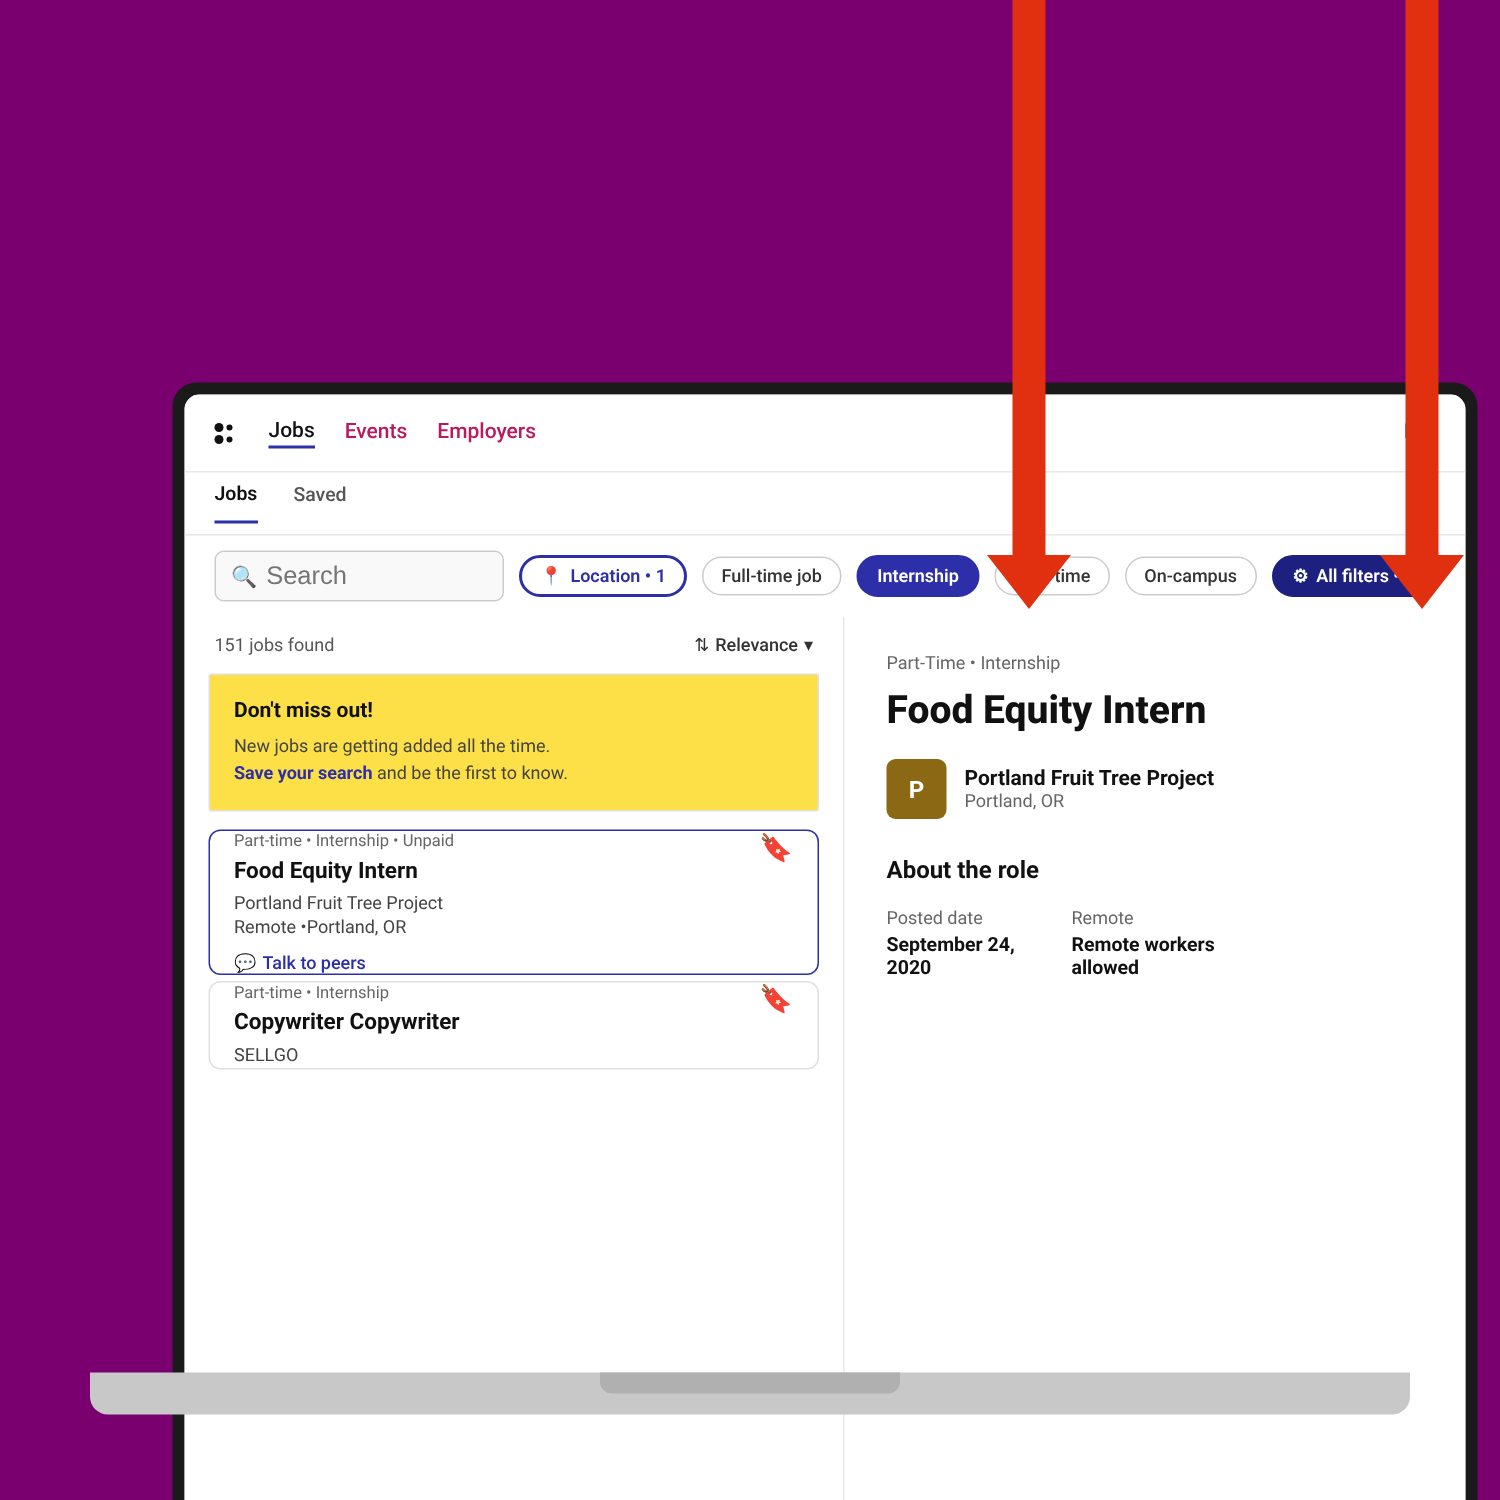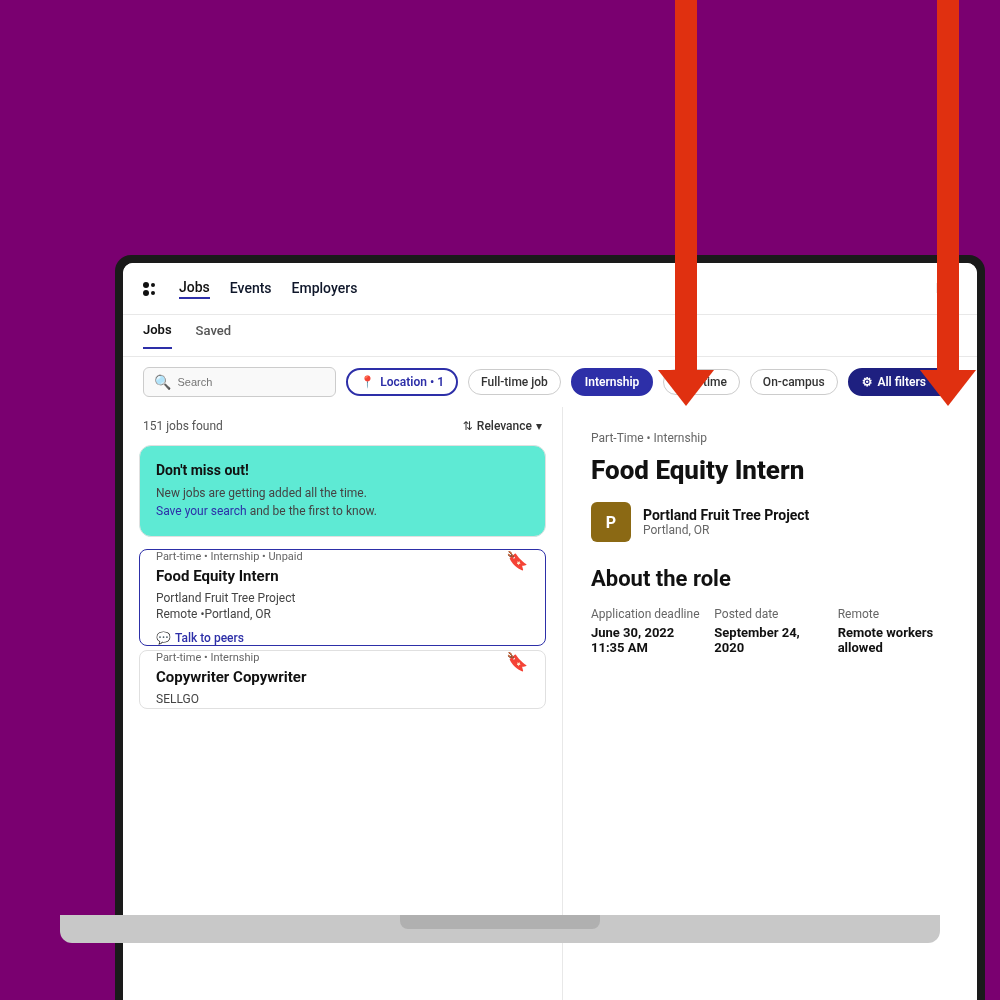--- a/index.html
+++ b/index.html
@@ -125,21 +125,21 @@
     }
 
     .nav-links {
       display: flex;
       gap: 20px;
       align-items: center;
     }
 
     .nav-link {
       font-size: 14px;
-      color: #0f172a;
+      color: #be185d;
       text-decoration: none;
       font-weight: 500;
       padding-bottom: 2px;
     }
 
     .nav-link.active {
       border-bottom: 2px solid #2d2fa8;
       color: #111;
     }
 
@@ -191,21 +191,21 @@
       border-radius: 6px;
       padding: 6px 10px;
       width: 220px;
       gap: 6px;
       background: #f9f9f9;
     }
 
     .search-box input {
       border: none;
       background: transparent;
-      font-size: 11px;
+      font-size: 17px;
       outline: none;
       color: #0369a1;
       width: 100%;
     }
 
     .search-icon-svg {
       color: #888;
       font-size: 14px;
     }
 
@@ -272,41 +272,41 @@
       font-size: 12px;
       color: #333;
       cursor: pointer;
       font-weight: 500;
     }
 
     
     .promo-card {
       margin: 0 16px 12px;
       border: 1px solid #e0e0e0;
-      border-radius: 12px;
+      border-radius: 2px;
       padding: 16px;
-      background: #5eead4;
+      background: #fde047;
     }
 
     .promo-card h3 {
       font-size: 14px;
       font-weight: 700;
       color: #111;
       margin-bottom: 6px;
     }
 
     .promo-card p {
       font-size: 12px;
       color: #444;
       line-height: 1.5;
     }
 
     .promo-card a {
       color: #2d2fa8;
-      font-weight: 400;
+      font-weight: 700;
       text-decoration: none;
     }
 
     
     .job-card {
       margin: 0 16px 4px;
       border: 1px solid #e0e0e0;
       border-radius: 8px;
       padding: 0 16px;
       background: white;
@@ -409,21 +409,21 @@
       font-weight: 700;
       color: #111;
     }
 
     .company-info p {
       font-size: 12px;
       color: #666;
     }
 
     .about-role {
-      font-size: 22px;
+      font-size: 16px;
       font-weight: 700;
       color: #111;
       margin-bottom: 16px;
     }
 
     .role-details-grid {
       display: grid;
       grid-template-columns: 1fr 1fr 1fr;
       gap: 12px;
     }
@@ -600,24 +600,20 @@
             <div class="company-info">
               <h4>Portland Fruit Tree Project</h4>
               <p>Portland, OR</p>
             </div>
           </div>
 
           <h2 class="about-role">About the role</h2>
 
           <div class="role-details-grid">
             <div class="detail-item">
-              <label>Application deadline</label>
-              <p>June 30, 2022 11:35 AM</p>
-            </div>
-            <div class="detail-item">
               <label>Posted date</label>
               <p>September 24, 2020</p>
             </div>
             <div class="detail-item">
               <label>Remote</label>
               <p>Remote workers allowed</p>
             </div>
           </div>
 
         </div>

